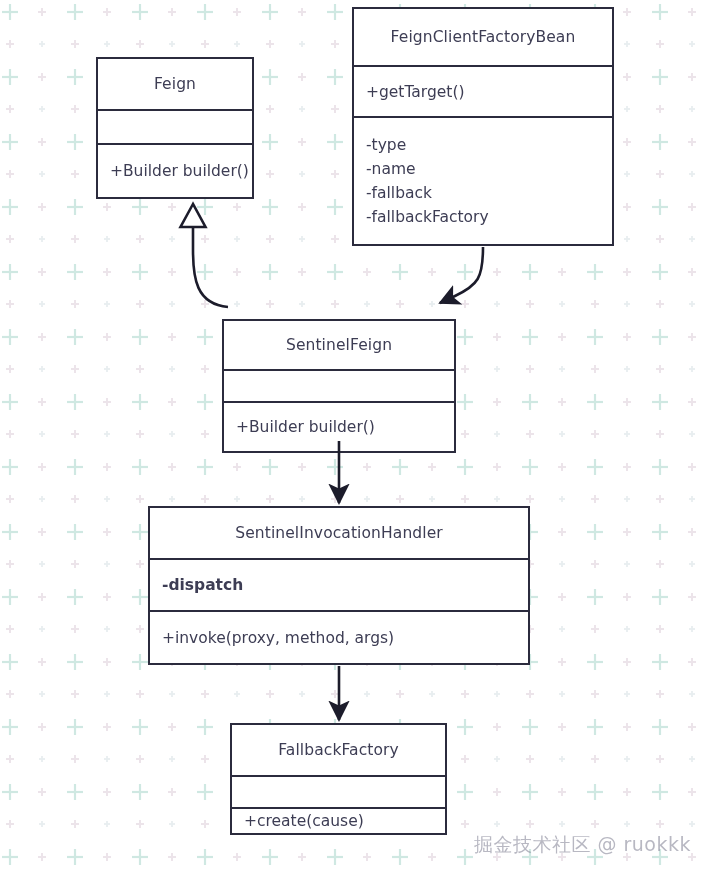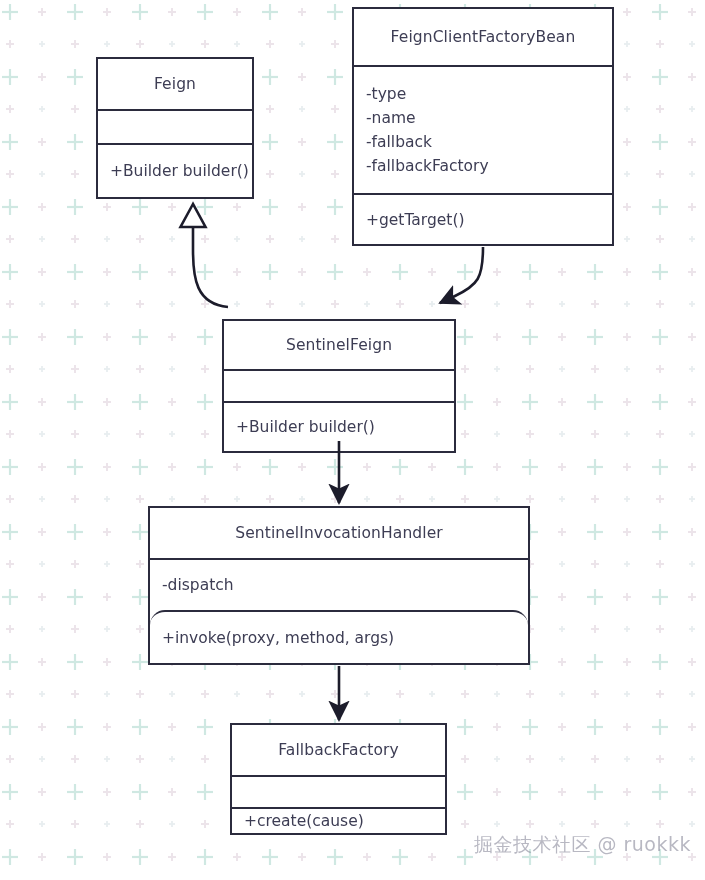--- a/index.html
+++ b/index.html
@@ -139,51 +139,51 @@
     </div>
     <div class="uml-compartment uml-members" style="flex: 1 1 auto;">
       <span class="uml-member">+Builder builder()</span>
     </div>
   </div>
 
   <div class="uml-class" style="left: 352px; top: 7px; width: 262px; height: 239px;">
     <div class="uml-compartment uml-title" style="height: 56px;">
       <span>FeignClientFactoryBean</span>
     </div>
+    <div class="uml-compartment uml-members" style="flex: 1 1 auto;">
+      <span class="uml-member">+getTarget()</span>
+    </div>
     <div class="uml-compartment uml-members" style="height: 128px;">
       <span class="uml-member">-type</span>
       <span class="uml-member">-name</span>
       <span class="uml-member">-fallback</span>
       <span class="uml-member">-fallbackFactory</span>
     </div>
-    <div class="uml-compartment uml-members" style="flex: 1 1 auto;">
-      <span class="uml-member">+getTarget()</span>
-    </div>
   </div>
 
   <div class="uml-class" style="left: 222px; top: 319px; width: 234px; height: 134px;">
     <div class="uml-compartment uml-title" style="height: 48px;">
       <span>SentinelFeign</span>
     </div>
     <div class="uml-compartment uml-members empty" style="height: 32px;">
       <span class="uml-member"></span>
     </div>
     <div class="uml-compartment uml-members" style="flex: 1 1 auto;">
       <span class="uml-member">+Builder builder()</span>
     </div>
   </div>
 
   <div class="uml-class" style="left: 148px; top: 506px; width: 382px; height: 159px;">
     <div class="uml-compartment uml-title" style="height: 50px;">
       <span>SentinelInvocationHandler</span>
     </div>
-    <div class="uml-compartment uml-members" style="height: 52px;">
+    <div class="uml-compartment uml-members" style="height: 52px; font-weight: bold;">
       <span class="uml-member">-dispatch</span>
     </div>
-    <div class="uml-compartment uml-members" style="flex: 1 1 auto; border-radius: 15px;">
+    <div class="uml-compartment uml-members" style="flex: 1 1 auto;">
       <span class="uml-member">+invoke(proxy, method, args)</span>
     </div>
   </div>
 
   <div class="uml-class" style="left: 230px; top: 723px; width: 217px; height: 112px;">
     <div class="uml-compartment uml-title" style="height: 50px;">
       <span>FallbackFactory</span>
     </div>
     <div class="uml-compartment uml-members empty" style="height: 32px;">
       <span class="uml-member"></span>

